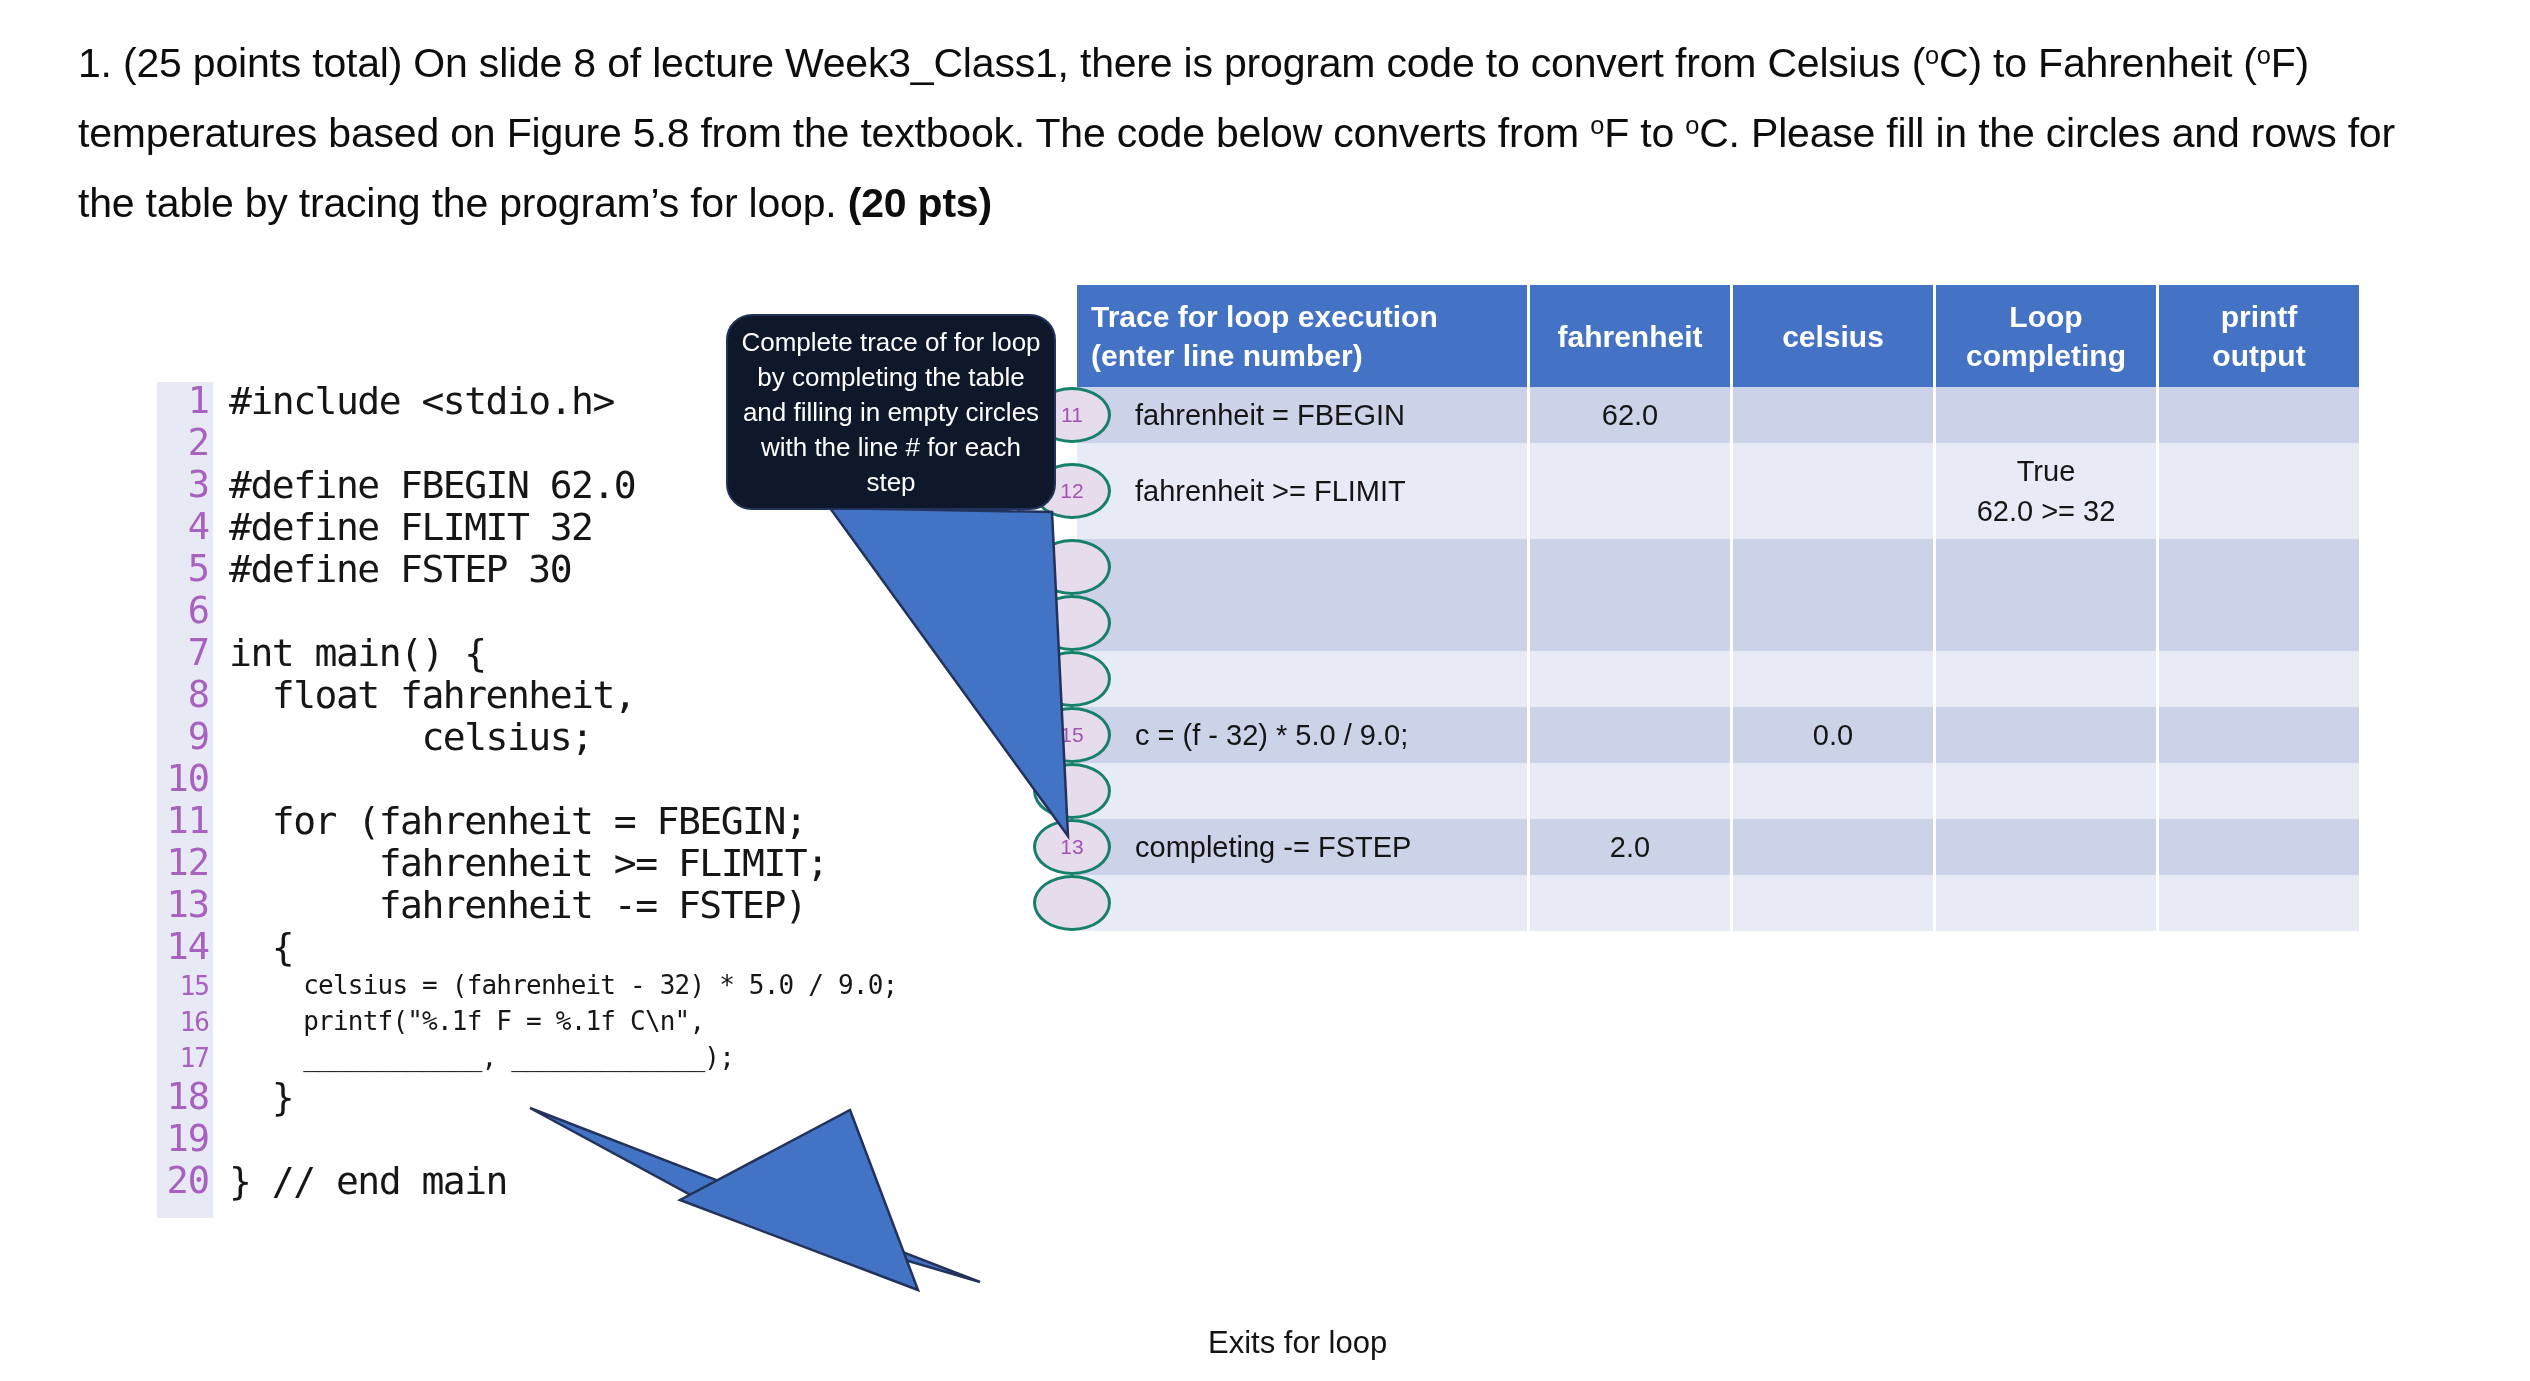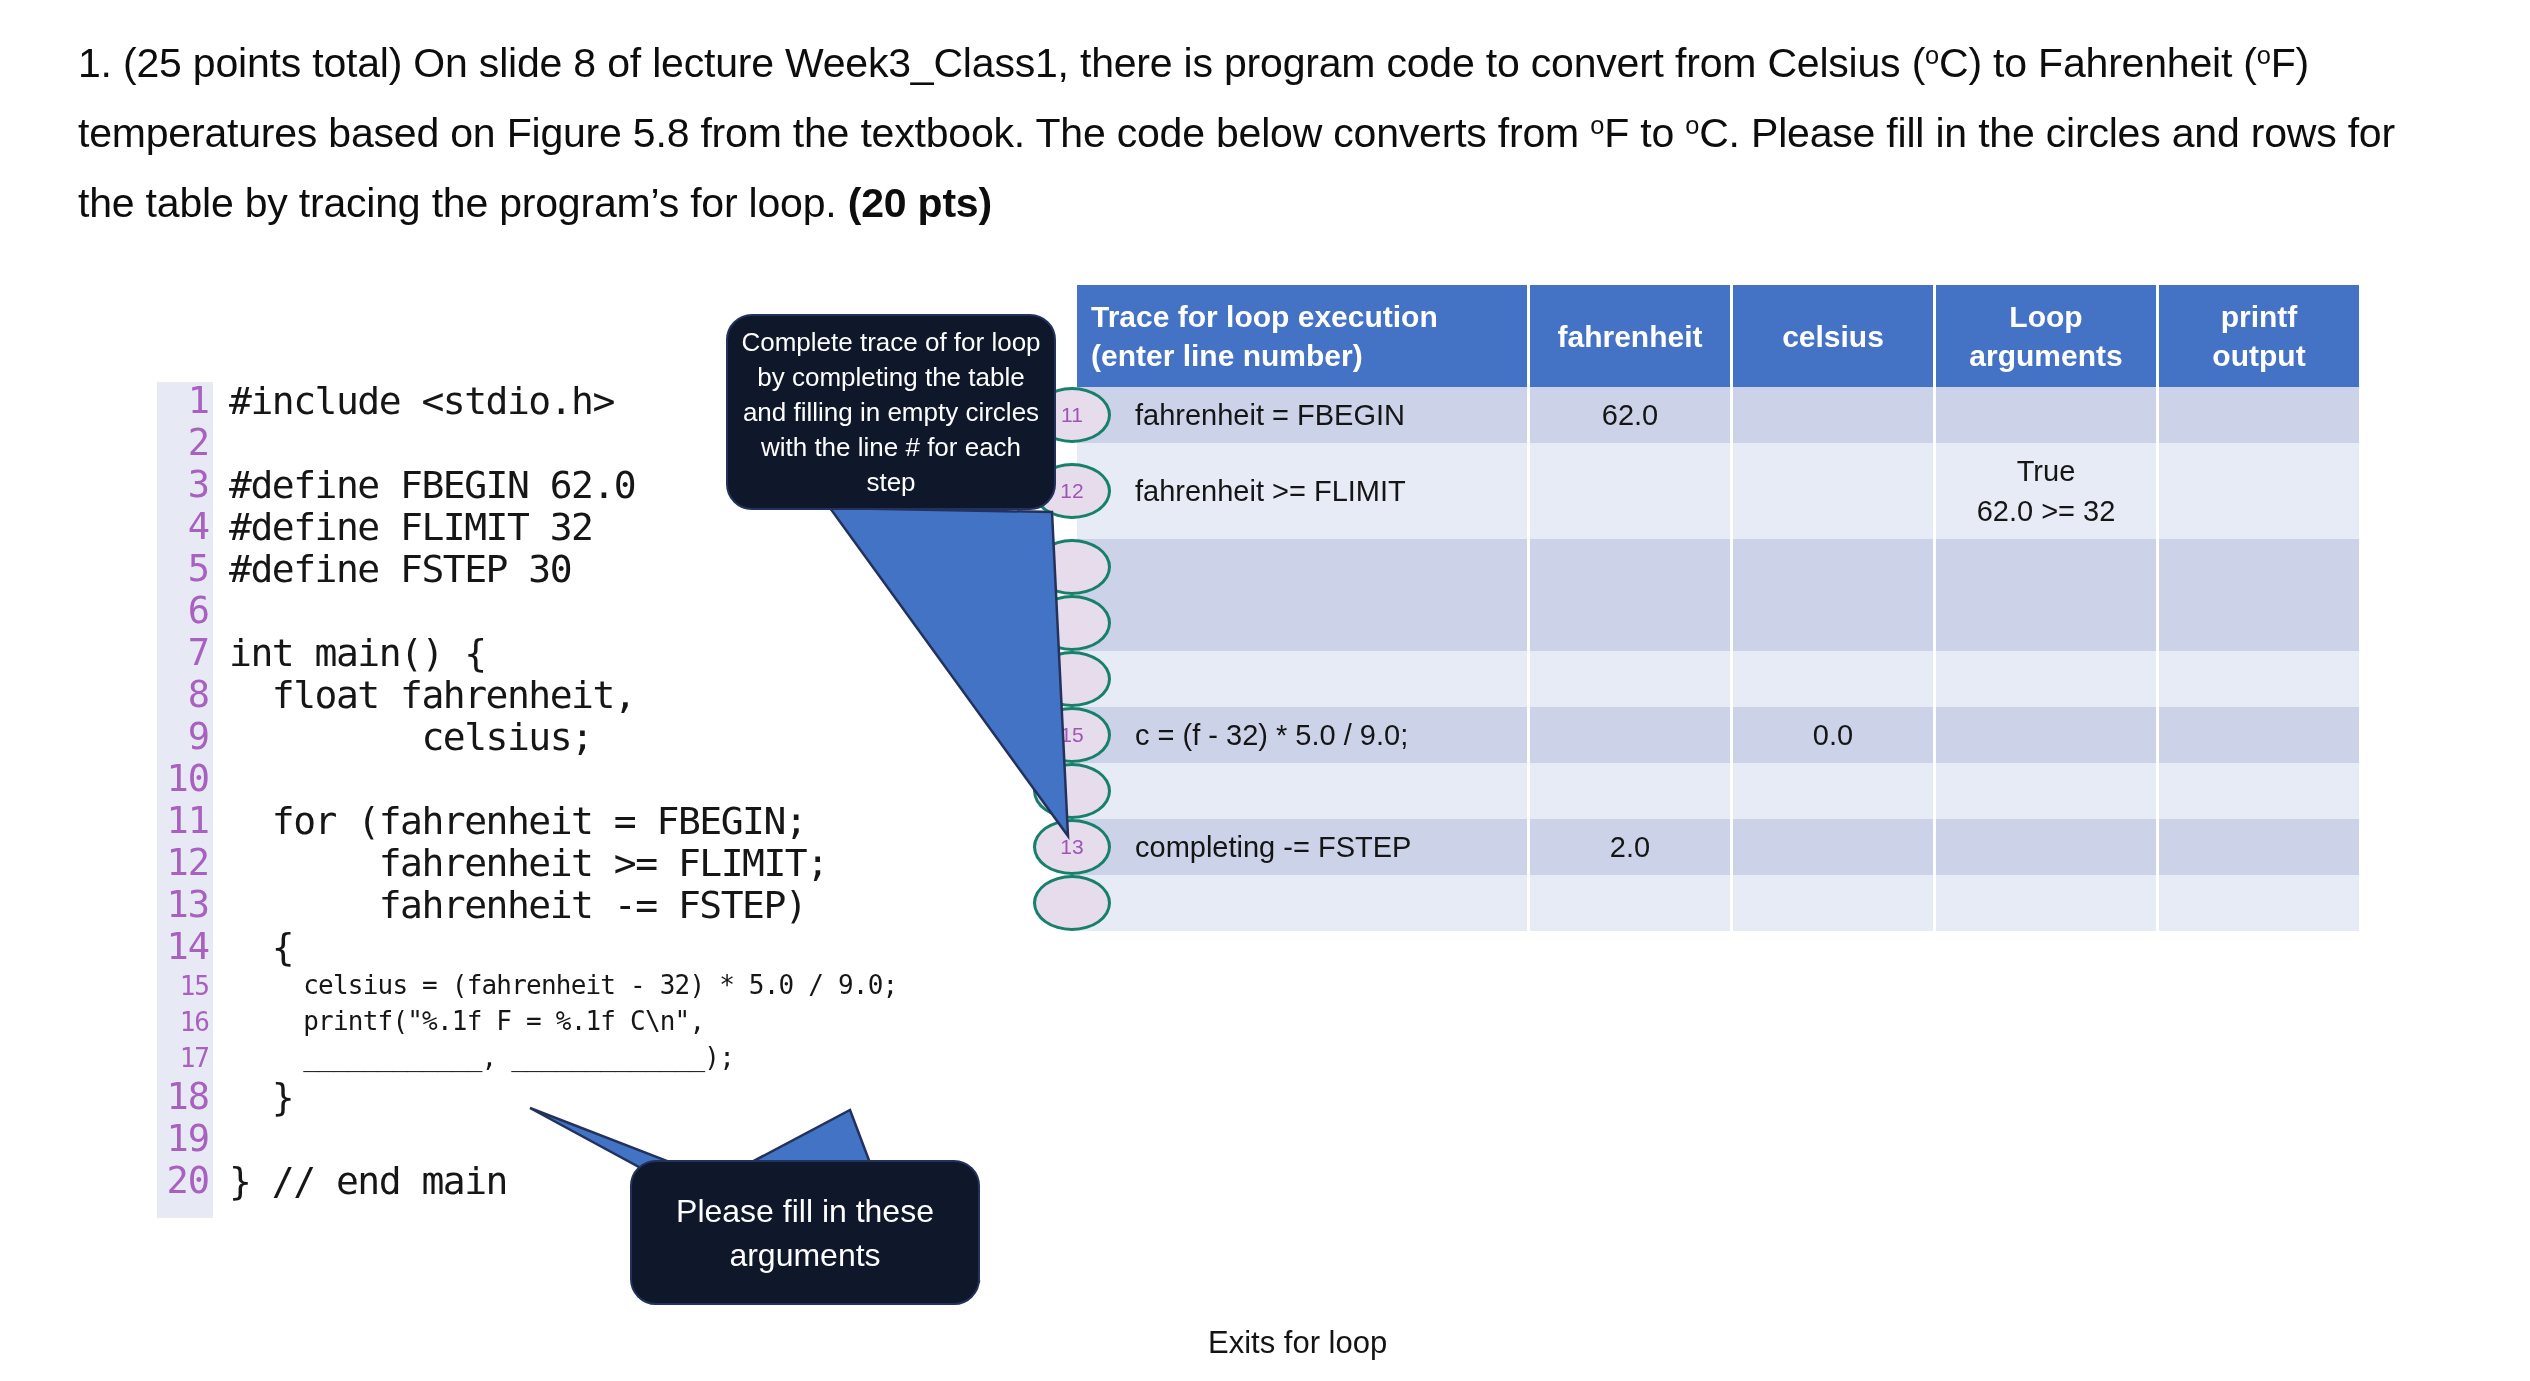--- a/index.html
+++ b/index.html
@@ -211,43 +211,40 @@
 
   <svg class="tail-svg" style="left:0; top:0; width:2530px; height:1381px;">
     <polygon points="530,1108 980,1282 700,1200" fill="#4373c4" stroke="#22325c" stroke-width="2.5"></polygon>
     <polygon points="850,1110 918,1290 680,1200" fill="#4373c4" stroke="#22325c" stroke-width="2.5"></polygon>
   </svg>
 
   <div class="callout" id="callout-trace">
     <span>Complete trace of for loop by completing the table and filling in empty circles with the line # for each step</span>
   </div>
 
-  <div class="callout" id="callout-args">
-    <span>Please fill in these arguments</span>
-  </div>
 
   <table id="trace-table">
     <colgroup>
       <col style="width:450px">
       <col style="width:200px">
       <col style="width:200px">
       <col style="width:220px">
       <col style="width:200px">
     </colgroup>
     <thead>
       <tr>
         <th class="left">
           <span>Trace for loop execution</span><br>
           <span>(enter line number)</span>
         </th>
         <th>fahrenheit</th>
         <th>celsius</th>
         <th>
           <span>Loop</span><br>
-          <span>arguments</span>
+          <span>completing</span>
         </th>
         <th>
           <span>printf</span><br>
           <span>output</span>
         </th>
       </tr>
     </thead>
     <tbody id="trace-table-body">
         <tr class="dark">
           <td class="trace-cell"><div class="circle">11</div><span style="white-space: pre-line; display: inline-block; line-height: 40px;">fahrenheit = FBEGIN</span></td>

